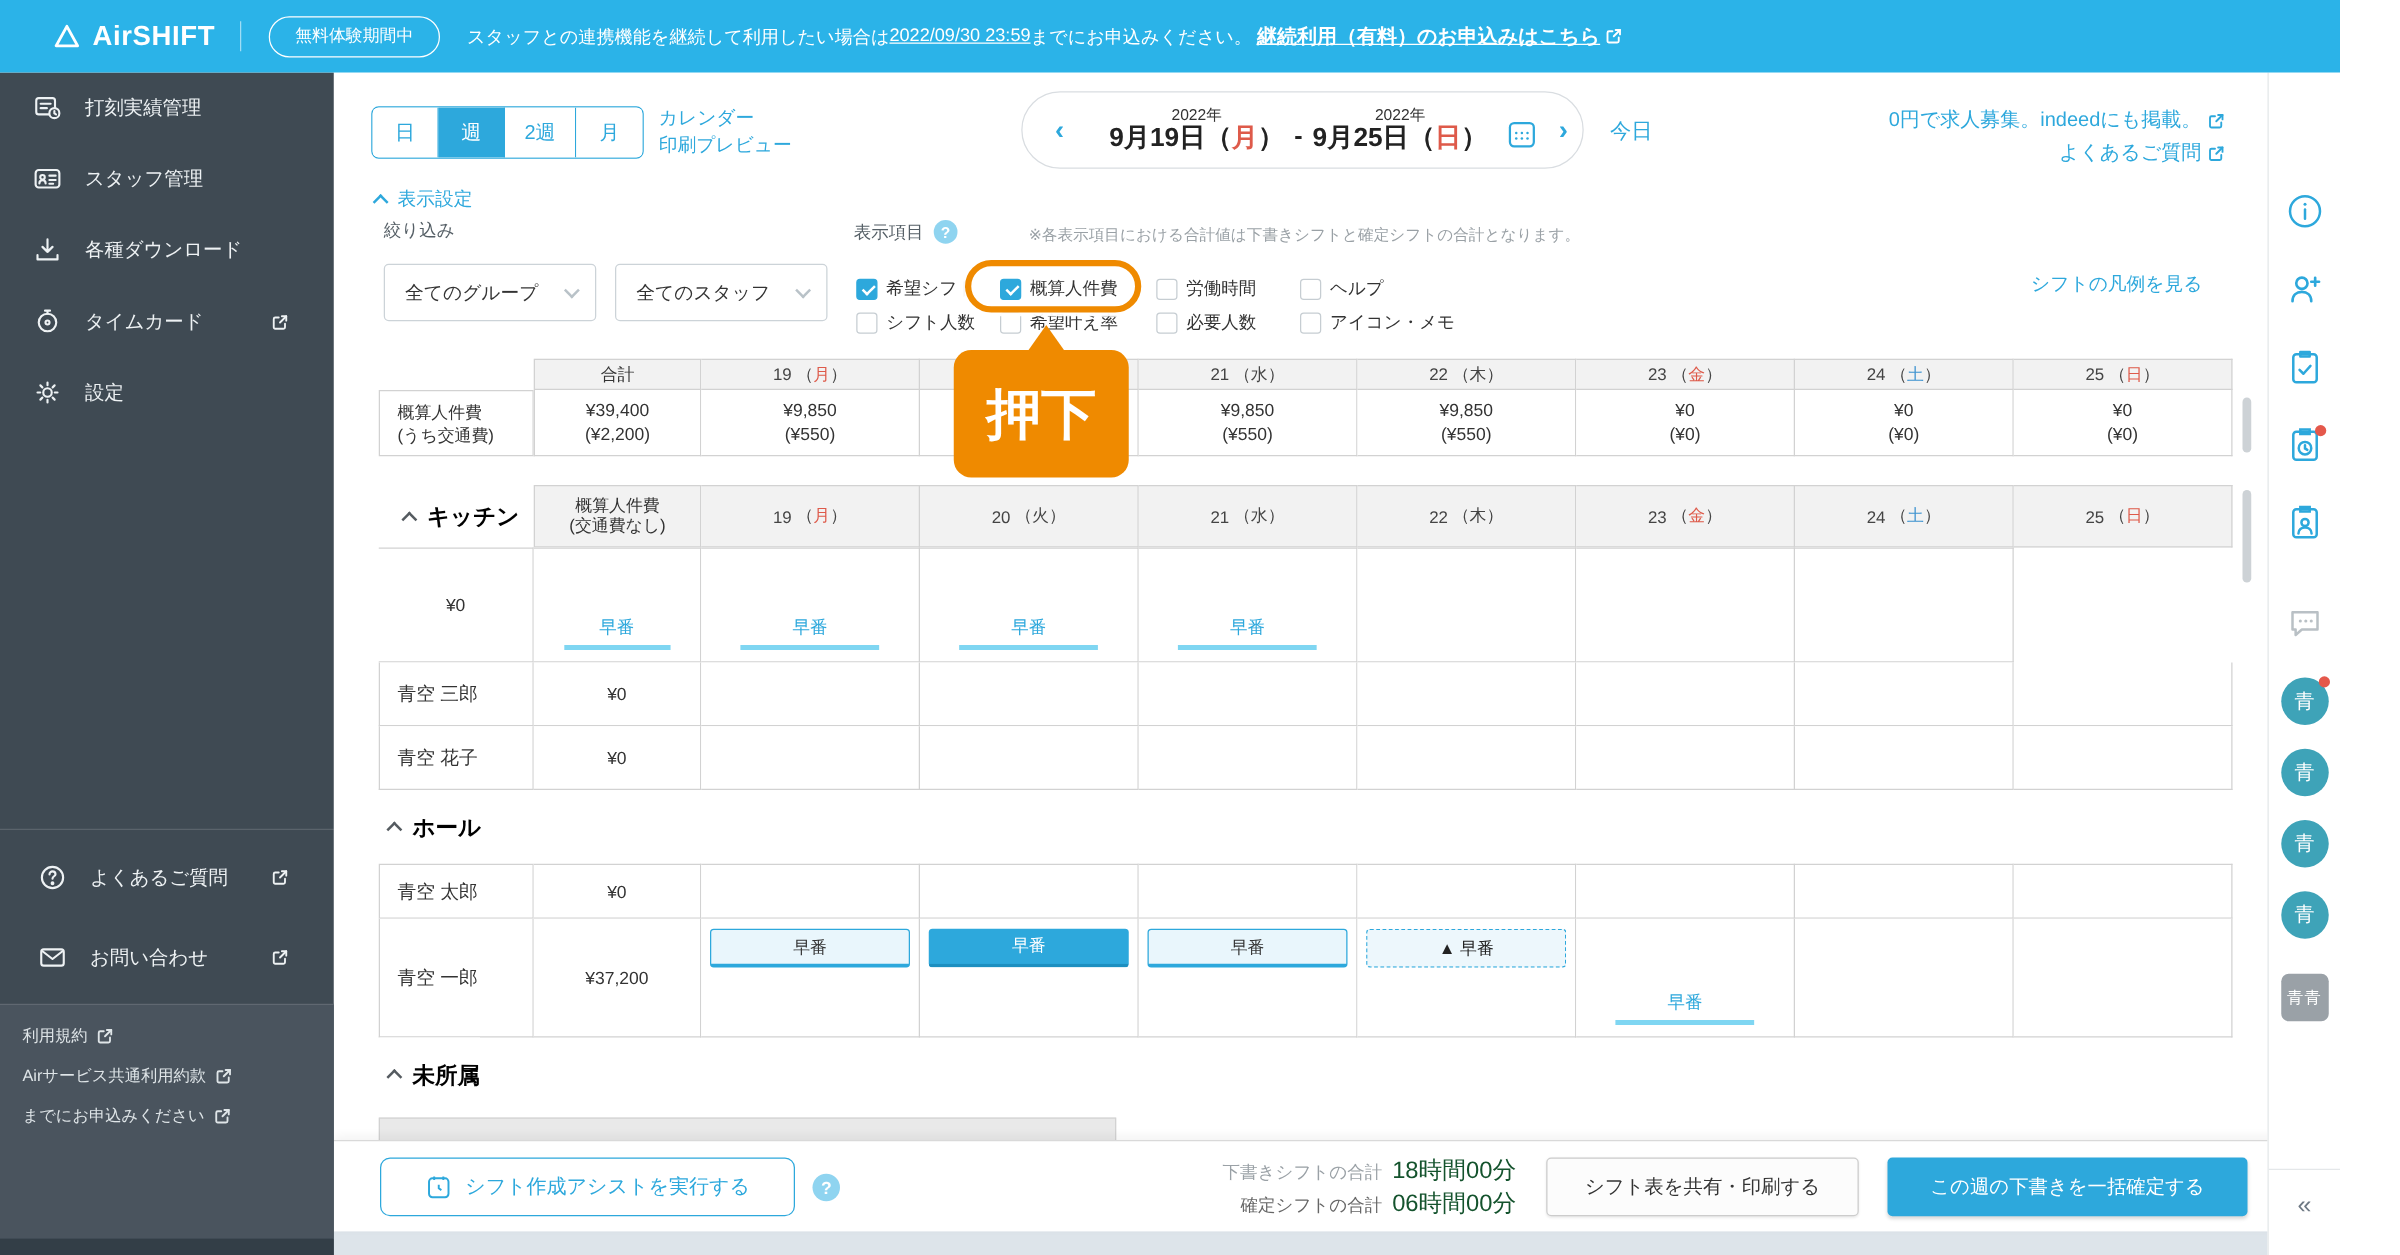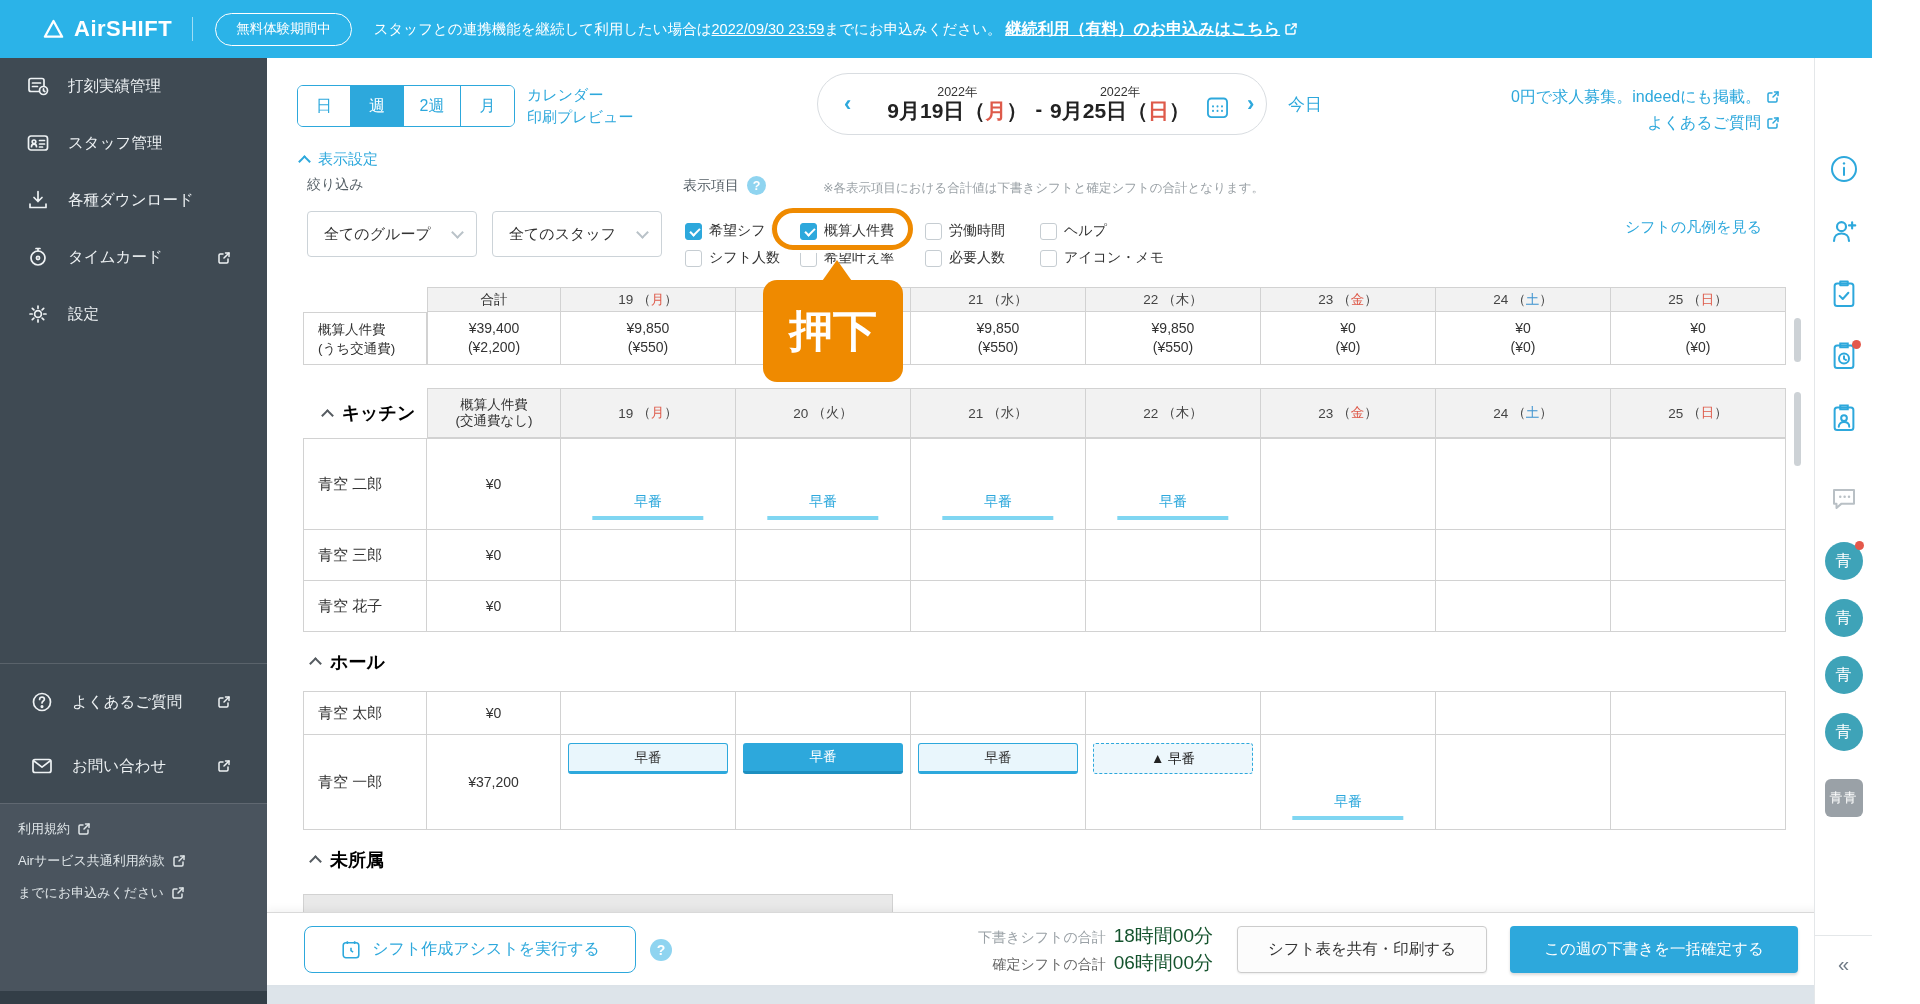--- a/index.html
+++ b/index.html
@@ -565,21 +565,20 @@
           <span style="color: rgb(68, 68, 68);">）</span>
         </div>
         <div class="cell hdr bt" style="height: 50px;">
           <span class="daynum">25&nbsp;</span>
           <span style="color: rgb(68, 68, 68);">（</span>
           <span style="color: rgb(222, 90, 74);">日</span>
           <span style="color: rgb(68, 68, 68);">）</span>
         </div>
       </div>
       <div class="grid" style="top: 438px;">
-        <div class="cell bl name-cell bt" style="height: 92px;">青空 二郎</div>
         <div class="cell money-cell bt" style="height: 92px;">¥0</div>
         <div class="cell bt" style="height: 92px;">
           <div class="chip-request">早番</div>
         </div>
         <div class="cell bt" style="height: 92px;">
           <div class="chip-request">早番</div>
         </div>
         <div class="cell bt" style="height: 92px;">
           <div class="chip-request">早番</div>
         </div>

